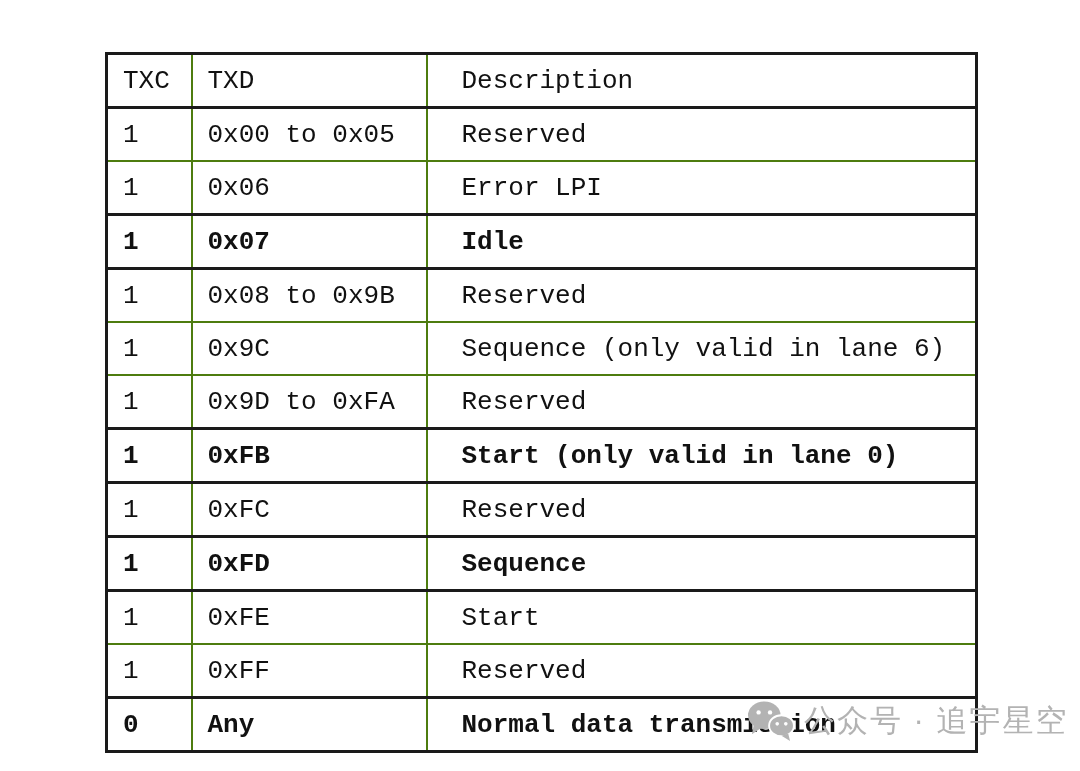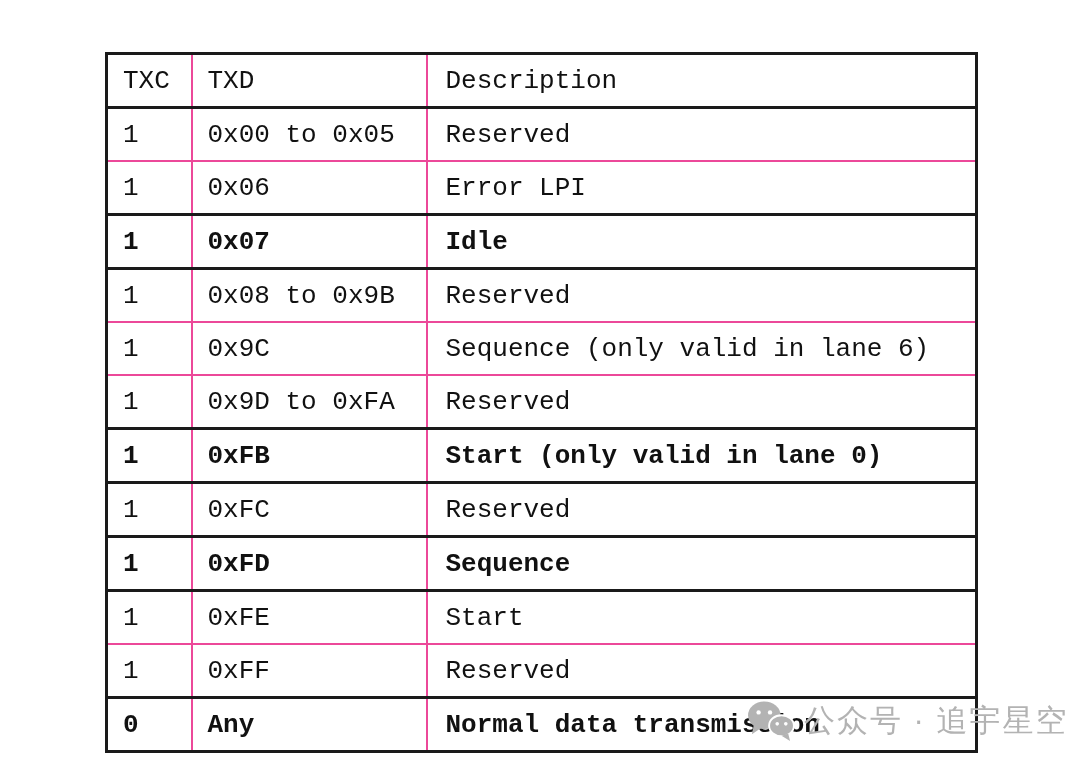--- a/index.html
+++ b/index.html
@@ -27,32 +27,32 @@
     table-layout: fixed;
     font-size: 26px;
     line-height: 1;
   }
   table.code-table col.c-txc  { width: 85px; }
   table.code-table col.c-txd  { width: 235px; }
   table.code-table col.c-desc { width: 550px; }
 
   table.code-table th,
   table.code-table td {
-    border: 2px solid #ec4899;
+    border: 2px solid #4d7c0f;
     height: 51px;
     padding: 0 0 0 15px;
     text-align: left;
     vertical-align: middle;
     font-weight: normal;
     white-space: nowrap;
     overflow: hidden;
   }
   table.code-table td.desc-cell,
   table.code-table th.desc-cell {
-    padding-left: 18px;
+    padding-left: 34px;
     margin-left: 47px;
   }
   table.code-table {
     border: 3px solid #1a1a1a;
   }
   table.code-table thead th {
     border-bottom: 3px solid #1a1a1a;
   }
   table.code-table tr.bold-row td {
     font-weight: bold;

